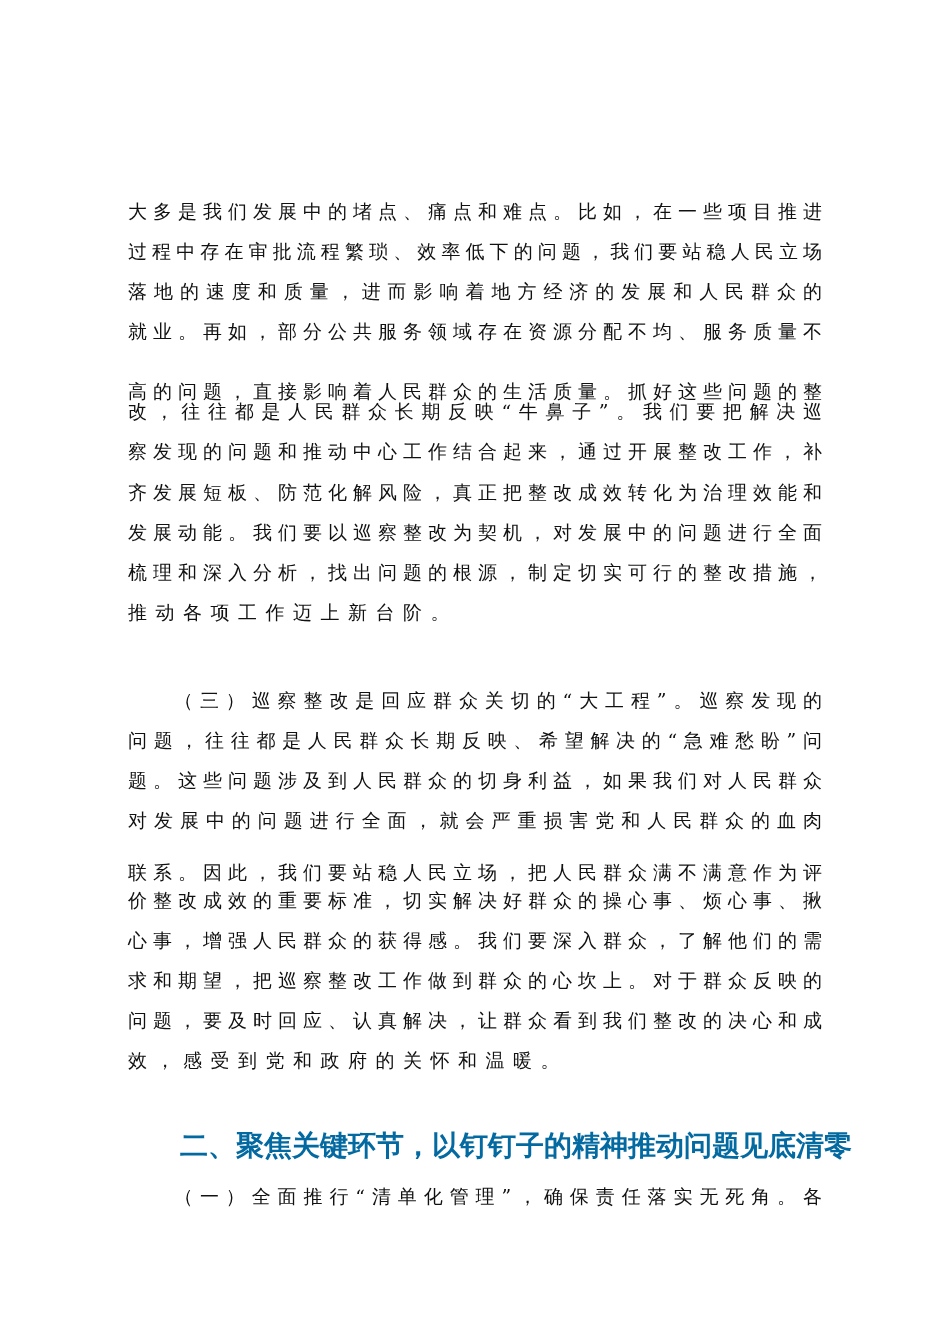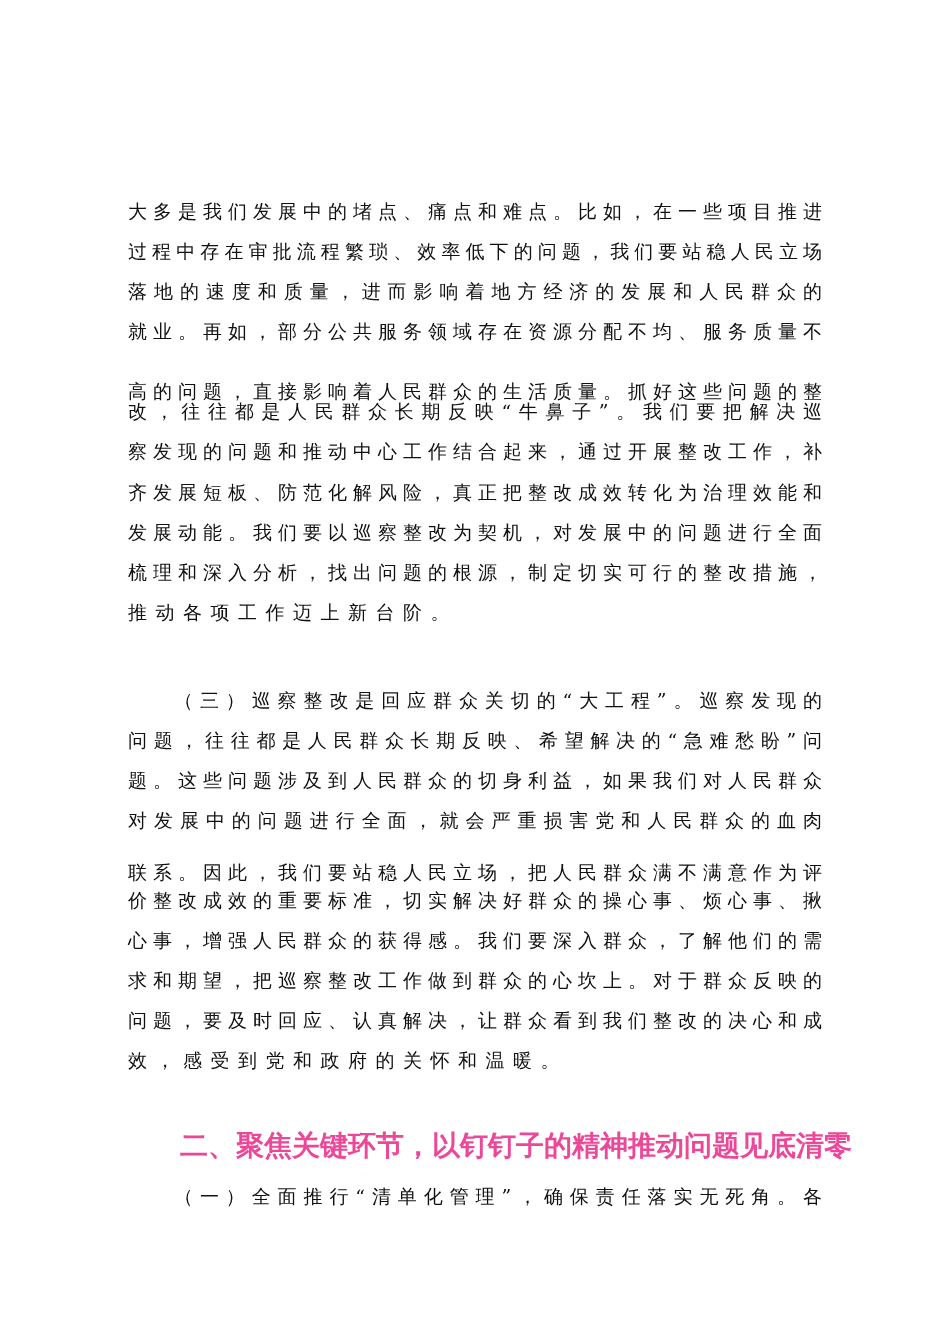--- a/index.html
+++ b/index.html
@@ -54,21 +54,21 @@
       left: 180px;
       width: 642px;
       height: 40px;
       line-height: 40px;
       font-size: 28px;
       font-weight: bold;
       white-space: nowrap;
       text-align: justify;
       text-align-last: justify;
       font-family: "DejaVu Sans", "Liberation Sans", sans-serif;
-      color: #ec4899;
+      color: #0369a1;
     }
   </style>
 </head>
 <body>
 
 <div class="page">
 
   <div class="text-block" style="top:191px;">
     <div class="line" style="top:0px;">大多是我们发展中的堵点、痛点和难点。比如，在一些项目推进</div>
     <div class="line" style="top:40px;">过程中存在审批流程繁琐、效率低下的问题，我们要站稳人民立场</div>

